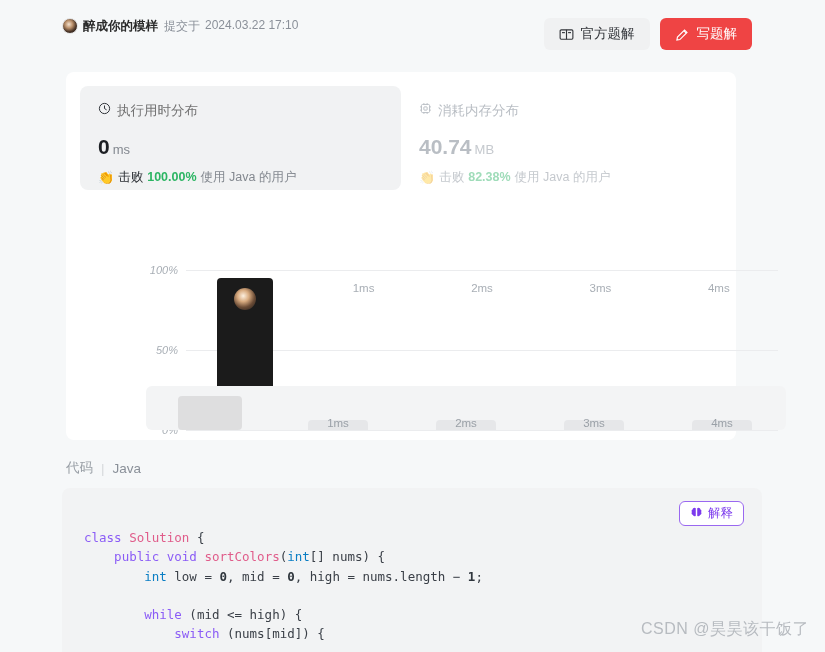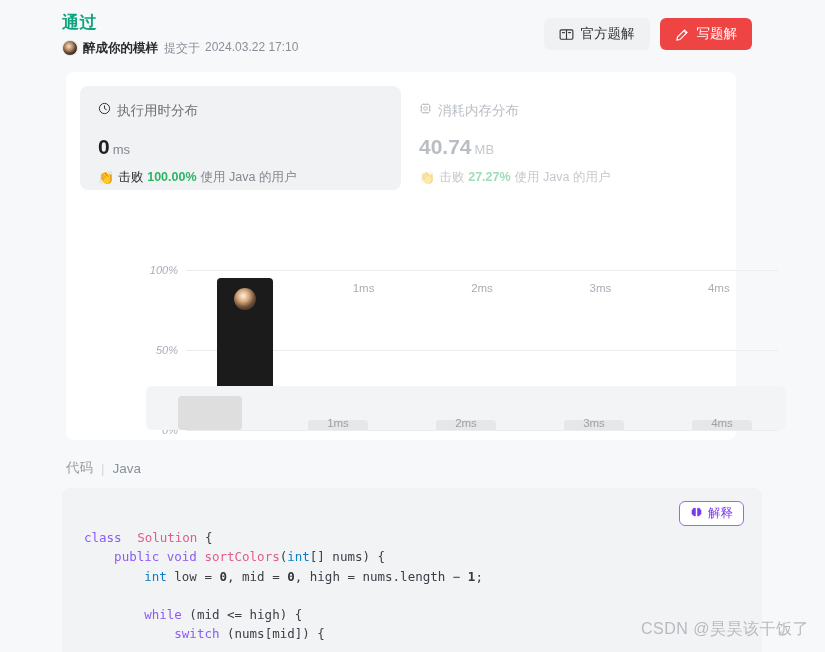--- a/index.html
+++ b/index.html
@@ -320,21 +320,21 @@
     left: 22px;
     top: 40px;
     font-family: "DejaVu Sans Mono", "Liberation Mono", monospace;
     font-size: 12.5px;
     line-height: 19.3px;
     white-space: pre;
     color: #3b4048;
   }
   .tok-kw { color: #8b5cf6; }
   .tok-type { color: #0b7ec4; }
-  .tok-cls { color: #e05c8a; margin-left: 8px; }
+  .tok-cls { color: #e05c8a; }
   .tok-fn { color: #e05c8a; }
   .tok-num { color: #2f363d; font-weight: 700; }
   .tok-pl { color: #3b4048; }
 
   
   .watermark {
     position: absolute;
     right: 16px;
     bottom: 12px;
     font-size: 16px;
@@ -342,21 +342,20 @@
     letter-spacing: 0.5px;
     white-space: nowrap;
   }
 </style>
 </head>
 <body>
 
 <div class="page">
 
   <div class="header">
-    <div class="status-title">通过</div>
     <div class="submitter-row">
       <div class="avatar-small"></div>
       <span class="submitter-name">醉成你的模样</span>
       <span class="submit-label">提交于</span>
       <span class="submit-time">2024.03.22 17:10</span>
     </div>
 
     <div class="header-actions">
       <div class="btn btn-ghost">
         <span>
@@ -416,21 +415,21 @@
             </svg>
           </span>
           <span>消耗内存分布</span>
         </div>
         <div class="stat-value">
           <span>40.74</span><span class="stat-unit">MB</span>
         </div>
         <div class="stat-beat">
           <span class="clap">👏</span>
           <span class="beat-label">击败</span>
-          <span class="beat-pct">27.27%</span>
+          <span class="beat-pct">82.38%</span>
           <span class="beat-tail">使用 Java 的用户</span>
         </div>
       </div>
 
     </div>
 
     <div class="chart-area">
       <div class="y-axis" id="y-axis">
           <div class="y-label" style="top: -6px;">100%</div>
           <div class="y-label" style="top: 74px;">50%</div>

